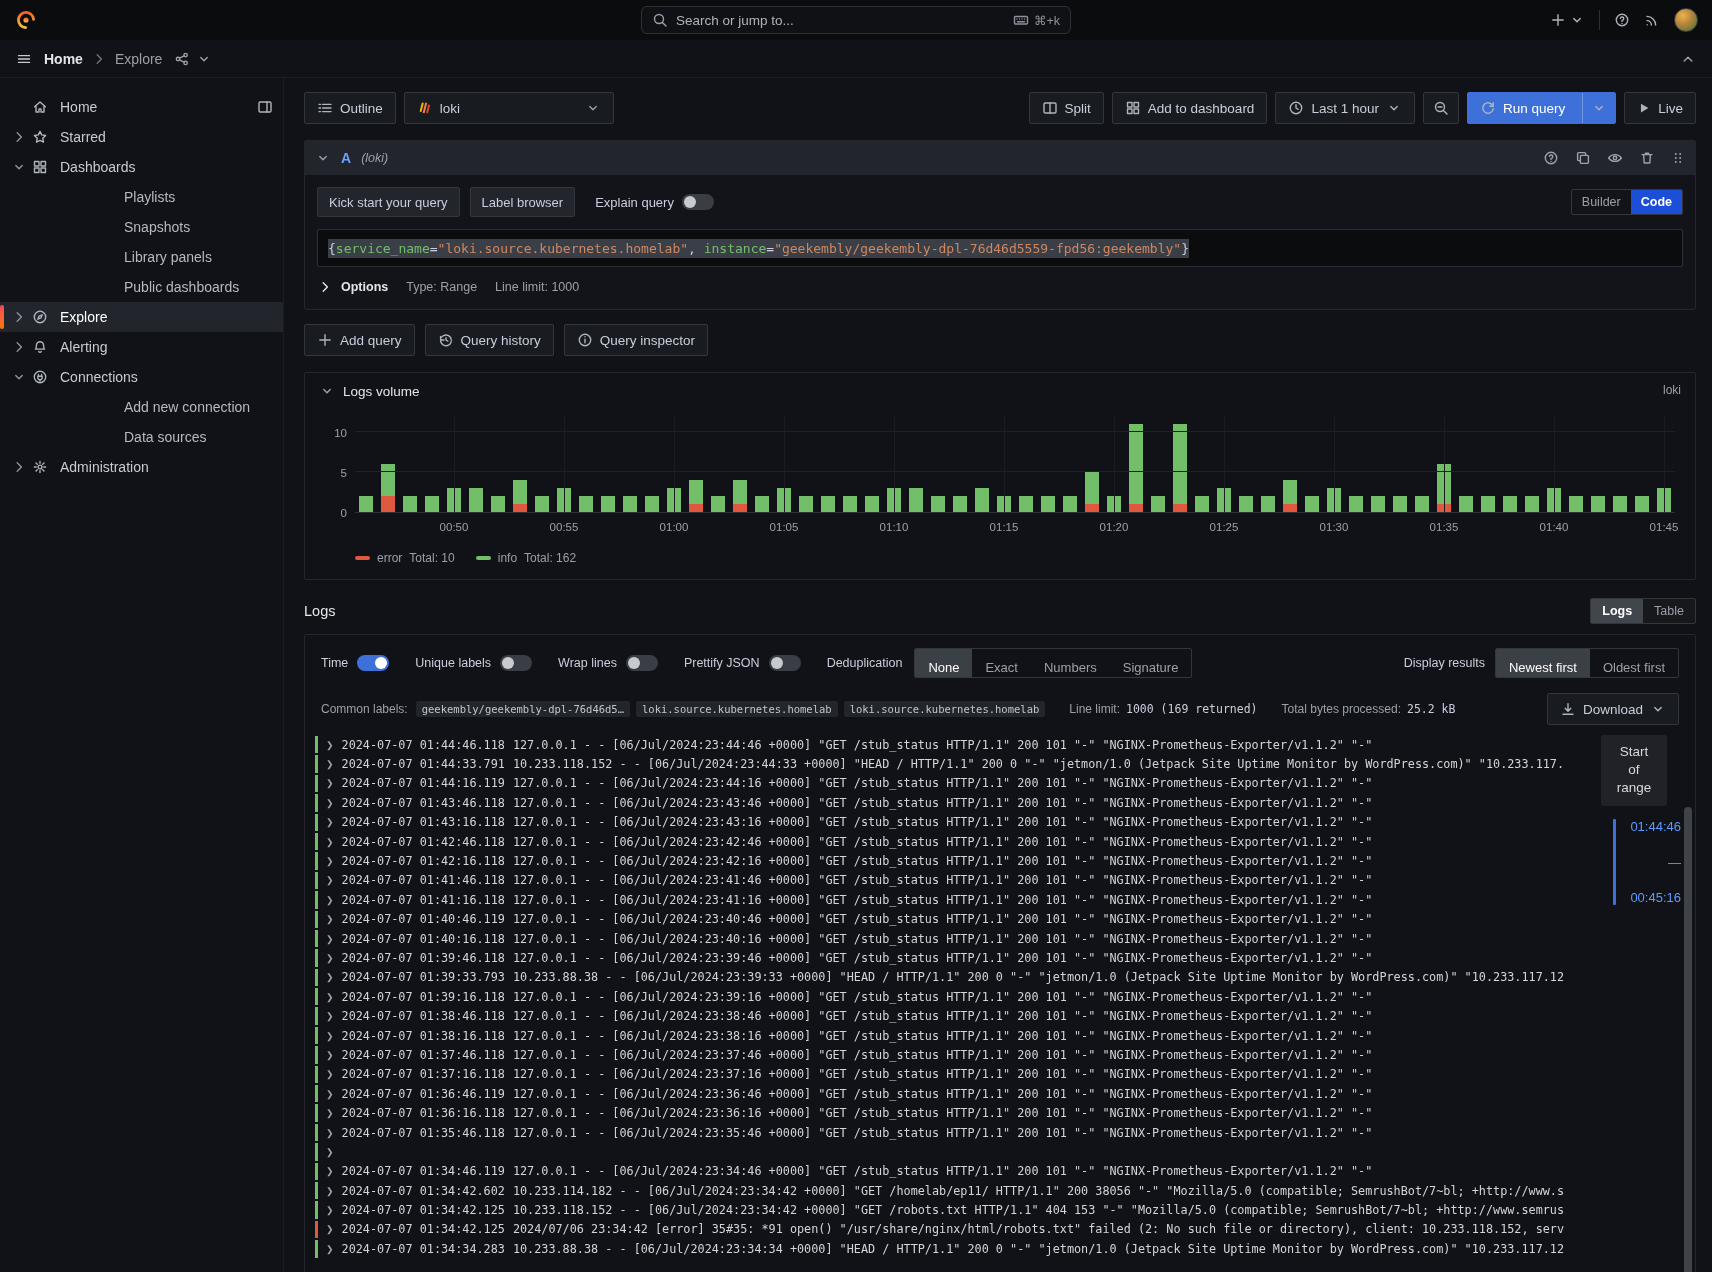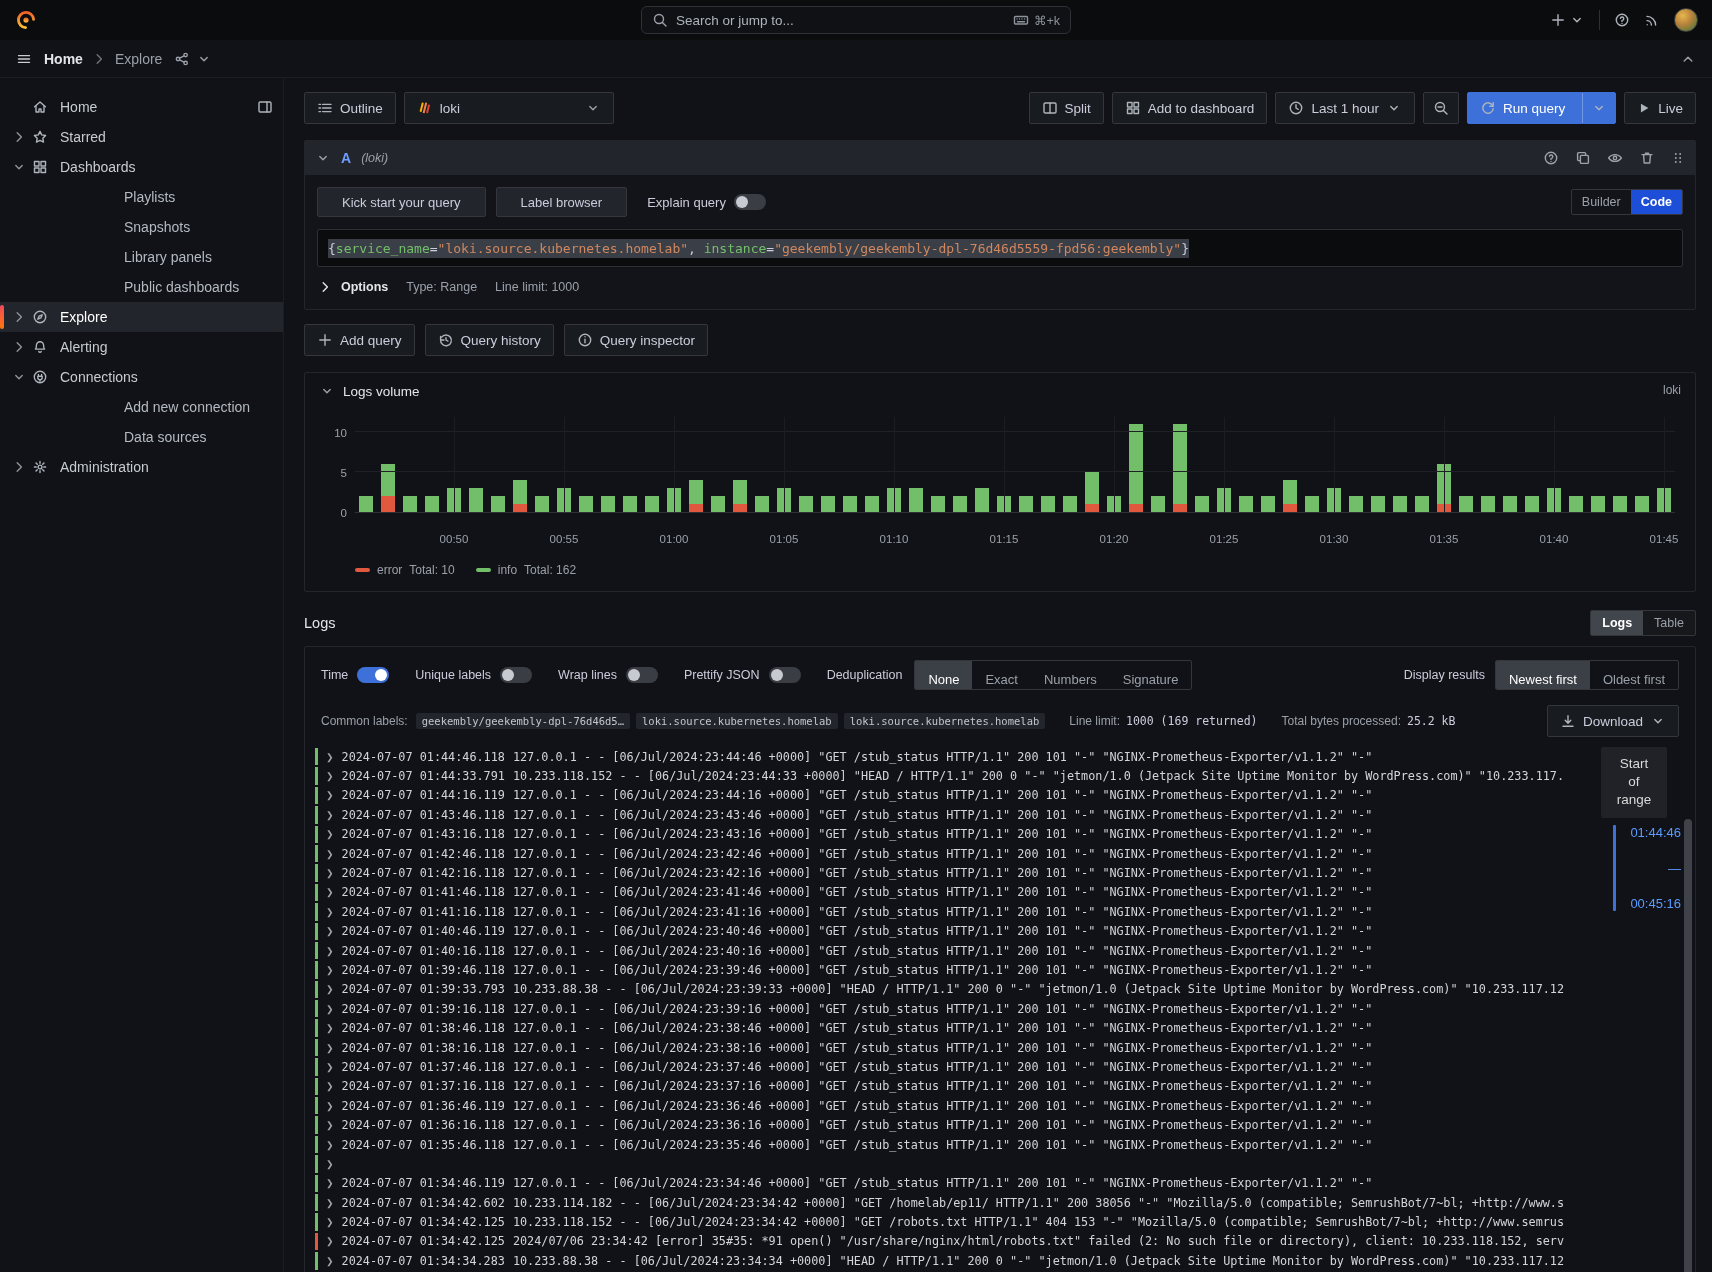--- a/index.html
+++ b/index.html
@@ -62,21 +62,21 @@
 
   
   .qpanel { border:1px solid #24262c; border-radius:2px; background:#131419; margin-bottom:14px; }
   .qheader { height:34px; background:#22252b; display:flex; align-items:center; padding:0 10px; gap:10px; }
   .qheader .refid { color:#6e9fff; font-weight:700; font-size:14px; }
   .qheader .dshint { color:#9aa0a9; font-style:italic; font-size:12.5px; }
   .qheader .qh-icons { margin-left:auto; display:flex; gap:16px; color:#9da2ab; }
   .qheader .qh-icons .icn { cursor:pointer; }
   .qbody { padding:12px 12px 14px 12px; }
   .qtop { display:flex; align-items:center; gap:10px; margin-bottom:12px; }
-  .btn-sm { height:30px; padding:0 24px; background:#22252b; border:1px solid #34363c; border-radius:2px;
+  .btn-sm { height:30px; padding:0 11px; background:#22252b; border:1px solid #34363c; border-radius:2px;
     display:inline-flex; align-items:center; font-weight:500; color:#ccccdc; cursor:pointer; font-size:13px; }
   .explain { display:flex; align-items:center; gap:8px; margin-left:10px; color:#ccccdc; }
   .switchgrp { margin-left:auto; display:flex; border:1px solid #34363c; border-radius:2px; overflow:hidden; height:26px; }
   .switchgrp .sopt { padding:0 10px; display:flex; align-items:center; color:#9aa0a9; cursor:pointer; font-size:12.5px; }
   .switchgrp .sopt.on { background:#1d4ed8; color:#fff; font-weight:700; }
   .codebox { height:38px; background:#0b0c0e; border:1px solid #2d2f34; border-radius:2px; display:flex; align-items:center;
     padding:0 10px; font-family:"DejaVu Sans Mono", monospace; font-size:13px; overflow:hidden; white-space:nowrap; cursor:text; }
   .codeline { background:#3a3f47; padding:2px 0; }
   .tok-p { color:#ccccdc; } .tok-k { color:#73bf69; } .tok-o { color:#ccccdc; } .tok-s { color:#d0875f; }
   .qopts { display:flex; align-items:center; gap:18px; margin-top:12px; color:#9aa0a9; font-size:12.5px; }
@@ -94,21 +94,21 @@
   .yax { width:30px; position:relative; height:96px; }
   .yax span { position:absolute; right:8px; transform:translateY(-50%); color:#9aa0a9; font-size:11.5px; }
   .plot { flex:1; position:relative; height:96px; border-bottom:1px solid #2e3036; }
   .hgrid { position:absolute; left:0; right:0; height:1px; background:#1f2126; }
   .vgrid { position:absolute; top:0; bottom:0; width:1px; background:#1b1d22; }
   .bars { position:absolute; inset:0; display:flex; align-items:flex-end; }
   .barw { flex:1; display:flex; justify-content:center; align-items:flex-end; height:100%; }
   .bar { width:62%; display:flex; flex-direction:column-reverse; }
   .seg-err { background:#e0593f; }
   .seg-info { background:#73bf69; }
-  .xax { position:relative; height:20px; margin-top:16px; }
+  .xax { position:relative; height:20px; margin-top:4px; }
   .xax span { position:absolute; transform:translateX(-50%); color:#9aa0a9; font-size:11.5px; top:4px; }
   .legend { display:flex; gap:21px; margin:14px 0 4px 36px; align-items:center; }
   .leg-item { display:flex; align-items:center; gap:7px; color:#9aa0a9; font-size:12px; cursor:pointer; }
   .leg-dash { width:15px; height:4px; border-radius:2px; }
   .leg-total { color:#9aa0a9; }
 
   
   .logs-title-row { display:flex; align-items:center; margin-bottom:10px; }
   .logs-title { font-size:14.5px; font-weight:500; color:#e3e5e8; }
   .view-switch { margin-left:auto; display:flex; border:1px solid #34363c; border-radius:2px; overflow:hidden; height:26px; background:#17181c; }
@@ -134,21 +134,21 @@
   .logrows { position:relative; }
   .lrow { display:flex; align-items:center; height:19.4px; padding-left:10px; white-space:nowrap; overflow:hidden; cursor:pointer; }
   .lbar { width:3px; align-self:stretch; margin:1px 8px 1px 0; background:#73bf69; flex:none; }
   .lbar.err { background:#e0593f; }
   .lchev { color:#9da2ab; font-size:9px; margin-right:8px; flex:none; }
   .ltxt { font-family:"DejaVu Sans Mono", monospace; font-size:11.8px; color:#d4d5d8; }
   .ltxt .t { margin-right:8px; }
 
   .range-box { position:absolute; top:100px; right:28px; width:66px; background:#202227; border-radius:2px;
     padding:8px 4px; text-align:center; color:#d8d9da; font-size:13.5px; line-height:1.35; z-index:5; }
-  .range-ind { position:absolute; top:178px; right:14px; display:flex; gap:14px; z-index:5; align-items:stretch; }
+  .range-ind { position:absolute; top:184px; right:14px; display:flex; gap:14px; z-index:5; align-items:stretch; }
   .range-line { width:3px; background:#3d71d9; border-radius:1px; }
   .range-times { display:flex; flex-direction:column; justify-content:space-between; height:86px; align-items:flex-end;
     color:#5b9bff; font-size:13px; }
   .scrollthumb { position:absolute; top:172px; bottom:0; right:3px; width:8px; background:#3f4248; border-radius:4px; z-index:4; }
 </style>
 </head>
 <body>
 
 <header class="topnav">
   <span class="logo icn">

